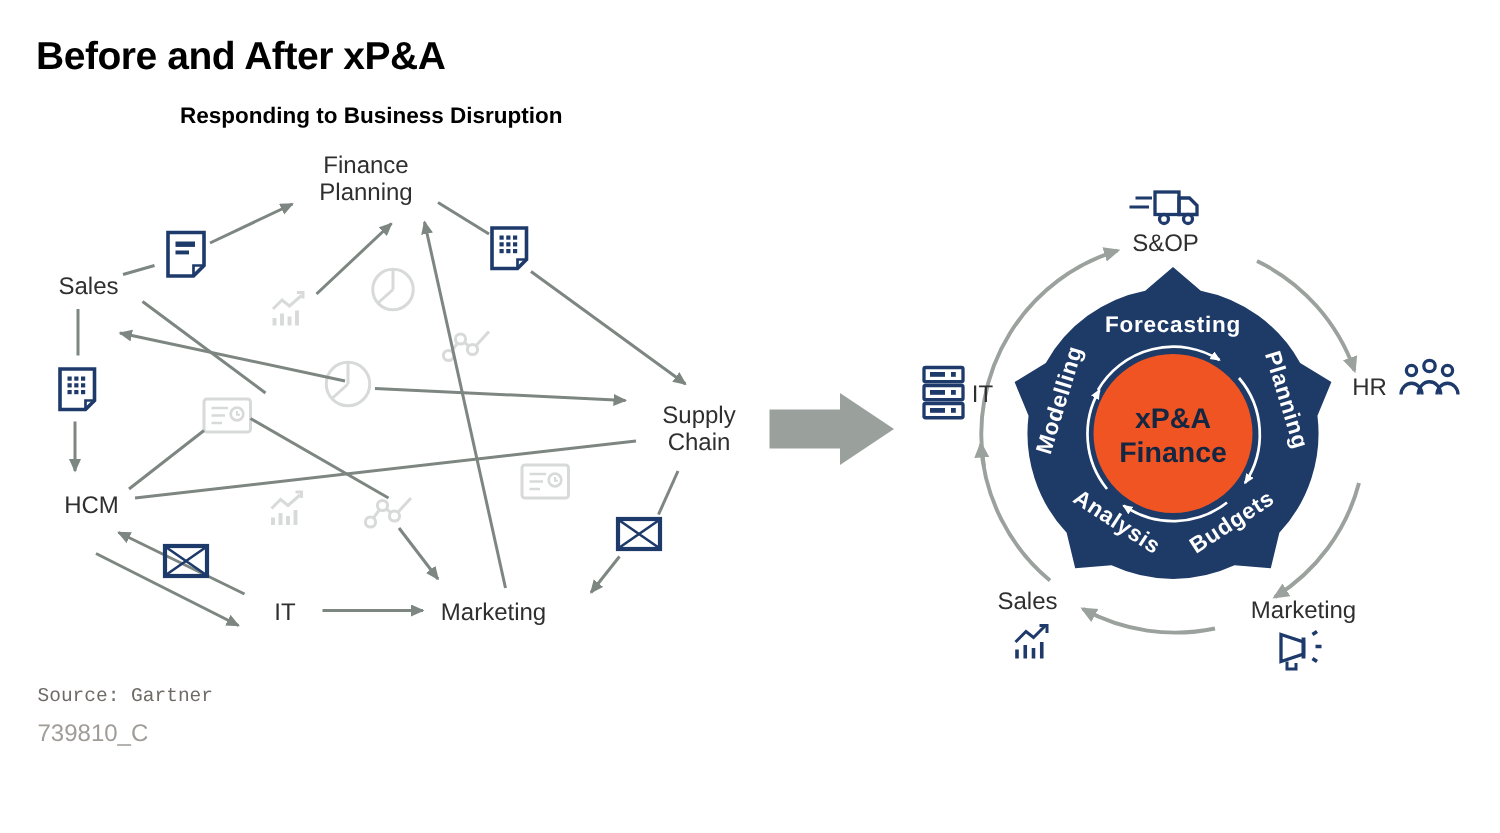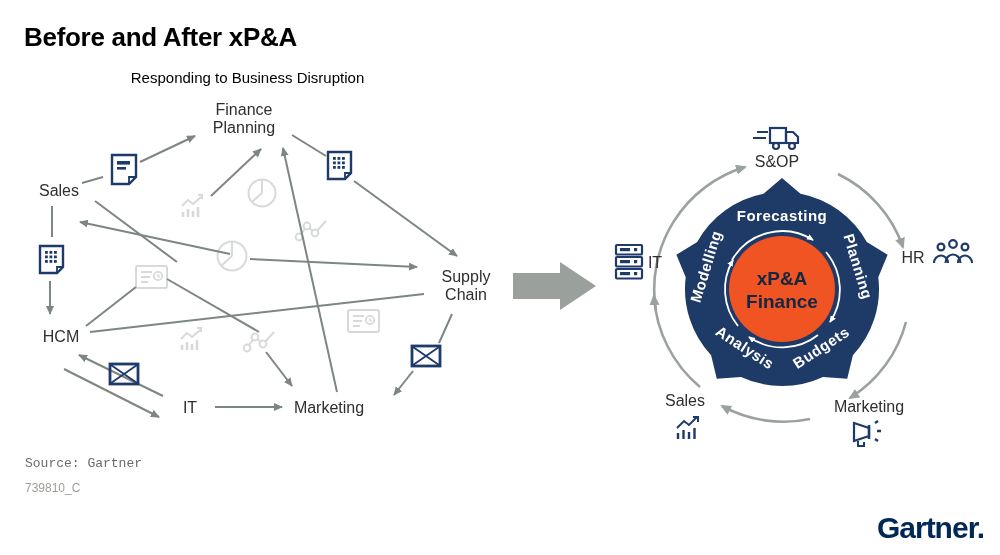--- a/index.html
+++ b/index.html
@@ -1,40 +1,39 @@
 <!DOCTYPE html>
 <html><head>
 <meta charset="utf-8">
 <style>
   html,body{margin:0;padding:0;background:#fff;}
   #stage{position:relative;width:1000px;height:555px;background:#fff;overflow:hidden;
          font-family:"Liberation Sans",sans-serif;}
   .title{position:absolute;left:24px;top:22px;font-size:26px;font-weight:bold;
          letter-spacing:-0.3px;color:#000;}
   .subtitle{position:absolute;left:25px;top:69px;width:445px;text-align:center;
-            font-size:15px;font-weight:normal;color:#000;}
+            font-size:15px;font-weight:bold;color:#000;}
   .source{position:absolute;left:25px;top:456px;font-size:13px;color:#6e6a65;font-family:Liberation Mono, monospace;}
-  .code{position:absolute;left:25px;top:481px;font-size:12px;color:#a09d99;}
+  .code{position:absolute;left:25px;top:481px;font-size:16px;color:#a09d99;}
   .logo{position:absolute;right:16px;bottom:10px;font-size:30px;font-weight:bold;
         color:#002856;letter-spacing:-1px;}
   svg{position:absolute;left:0;top:0;}
   text{font-family:"Liberation Sans",sans-serif;}
   .node{font-size:16px;fill:#2f2f2f;}
   .ringword{font-size:15px;font-weight:bold;fill:#ffffff;letter-spacing:0.5px;}
   .centerword{font-size:19px;font-weight:bold;fill:#132742;}
 </style>
 </head>
 <body>
 
 <div id="stage">
   <div class="title">Before and After xP&amp;A</div>
   <div class="subtitle">Responding to Business Disruption</div>
   <div class="source">Source: Gartner</div>
   <div class="code">739810_C</div>
-  <div class="logo">Gartner.</div>
 
   <svg width="1000" height="555" viewBox="0 0 1000 555">
     <defs>
       <marker id="mG" markerUnits="userSpaceOnUse" markerWidth="12" markerHeight="10" refX="8" refY="4" orient="auto">
         <path d="M0,0 L9,4 L0,8 Z" fill="#7d8680"></path>
       </marker>
       <marker id="mA" markerUnits="userSpaceOnUse" markerWidth="14" markerHeight="12" refX="9" refY="5" orient="auto">
         <path d="M0,0 L11,5 L0,10 Z" fill="#9ba29d"></path>
       </marker>
       <marker id="mW" markerUnits="userSpaceOnUse" markerWidth="9" markerHeight="8" refX="6" refY="3" orient="auto">

